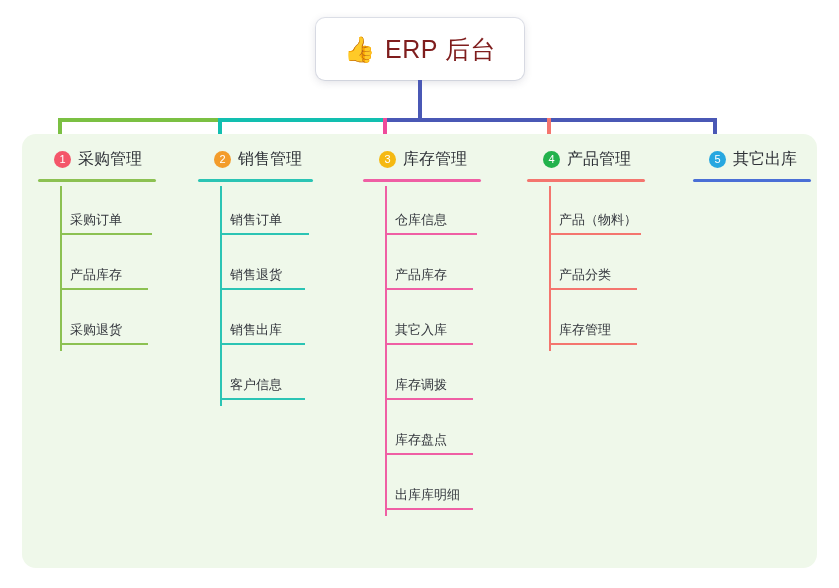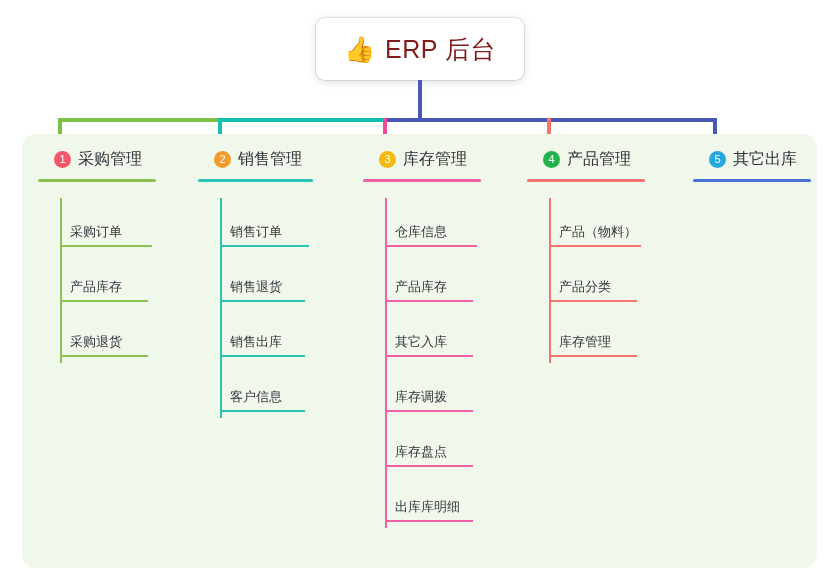--- a/index.html
+++ b/index.html
@@ -37,21 +37,21 @@
   .col-head{display:flex;align-items:center;gap:7px;height:26px;padding-left:16px;}
   .badge{
     width:17px;height:17px;border-radius:50%;
     color:#fff;font-size:11px;line-height:17px;text-align:center;
     flex:0 0 auto;font-family:"Liberation Sans",sans-serif;
   }
   .col-title{font-size:16px;color:#2f3238;white-space:nowrap;}
   .head-rule{height:3px;border-radius:2px;margin-top:7px;}
 
   
-  .items{position:relative;margin-top:16px;}
+  .items{position:relative;margin-top:4px;}
   .spine{position:absolute;left:22px;top:0;bottom:0;width:2px;}
   .item{position:relative;height:55px;}
   .item-label{
     position:absolute;left:32px;bottom:12px;
     font-size:13px;color:#33363d;white-space:nowrap;
   }
   .item-rule{position:absolute;left:22px;bottom:6px;height:2px;}
 </style>
 </head>
 <body>

